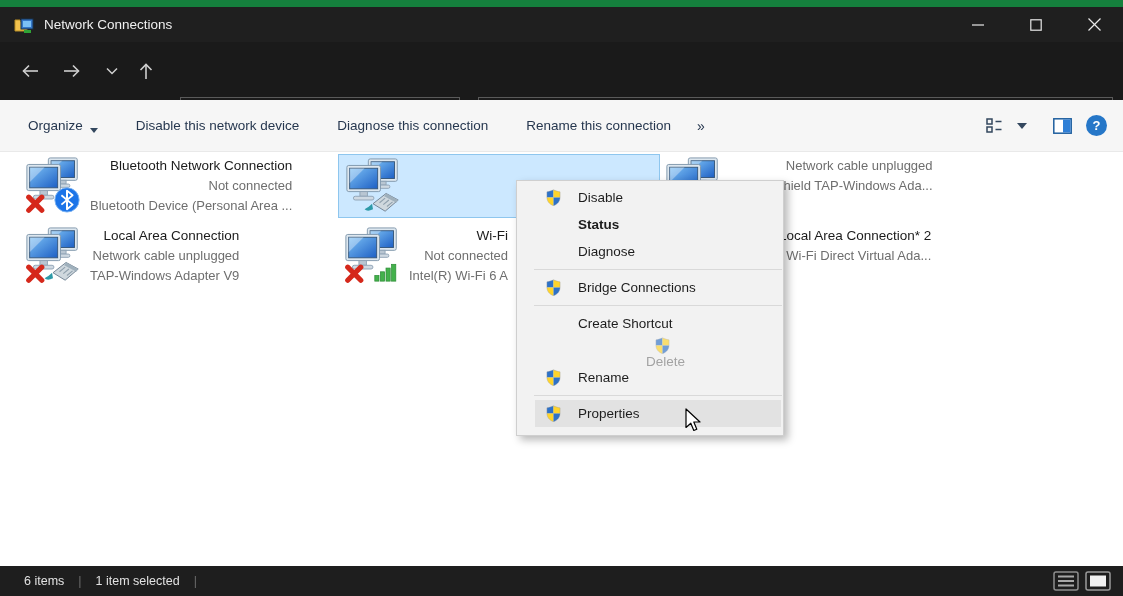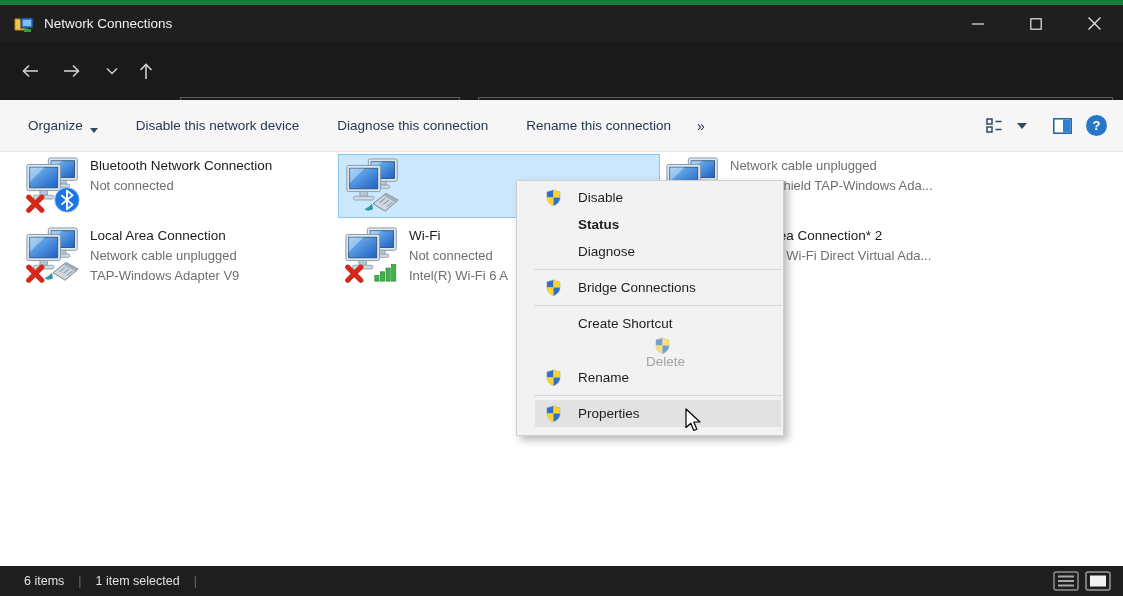--- a/index.html
+++ b/index.html
@@ -2,21 +2,21 @@
 <html><head>
 <meta charset="utf-8">
 <style>
   * { margin:0; padding:0; box-sizing:border-box; }
   html,body { width:1123px; height:596px; background:#000; overflow:hidden;
               font-family:"Liberation Sans", sans-serif; }
   .win { position:relative; width:1123px; height:596px; background:#1e1e1e; }
 
   
   .titlebar { position:absolute; left:0; top:0; width:100%; height:42px;
-              background:#1f1f1f; border-top:5px solid #15803d;
+              background:#1f1f1f; border-top:7px solid #15803d;
               display:flex; align-items:center; }
   .tb-appicon { margin-left:14px; width:20px; height:20px; flex:0 0 auto; }
   .tb-title { margin-left:10px; color:#f0f0f0; font-size:13.5px; }
   .win-controls { margin-left:auto; display:flex; height:100%; }
   .ctrl { width:58px; height:100%; display:flex; align-items:center; justify-content:center; }
   .ctrl svg { display:block; }
 
   
   .navbar { position:absolute; left:0; top:42px; width:100%; height:58px; background:#1a1a1a; }
   .nav-btn { position:absolute; top:13px; width:32px; height:32px;
@@ -48,21 +48,21 @@
   .caret-down { width:0; height:0; border-left:4px solid transparent;
                 border-right:4px solid transparent; border-top:5px solid #33475e; }
   .tool-more { margin-left:26px; font-size:14px; color:#26374f; }
   .tool-right { margin-left:auto; margin-right:16px; display:flex; align-items:center; gap:14px; }
   .help-circle { width:21px; height:21px; border-radius:50%; background:#2677c8;
                  color:#fff; font-size:13px; font-weight:bold;
                  display:flex; align-items:center; justify-content:center; }
 
   
   .content { position:absolute; left:0; top:152px; width:100%; height:414px; background:#fff; }
-  .tile { position:absolute; width:312px; height:64px; padding:2px 0 0 6px; display:flex; }
+  .tile { position:absolute; width:312px; height:64px; padding:2px 0 0 6px; display:flex;text-align:right; }
   .tile.selected { background:#cce8ff; border:1px solid #8ec6ee; width:322px; }
   .ticon { width:56px; height:58px; flex:0 0 auto; }
   .ttext { margin-left:9px; overflow:hidden; white-space:nowrap; }
   .t-title { font-size:13.5px; color:#1b1b1b; line-height:20px; }
   .t-line  { font-size:13px;   color:#6e6e6e; line-height:20px; }
 
   
   .ctx-menu { position:absolute; left:516px; top:28px; width:268px;
               background:#f2f2f2; border:1px solid #cfcfcf; padding:3px 0 8px 16px;
               box-shadow:4px 4px 8px rgba(0,0,0,0.28); z-index:10; }
@@ -300,20 +300,21 @@
 
     <div class="tile" style="left:19px; top:2px">
       <svg class="ticon" viewBox="0 0 60 60">
         <use href="#sym-monitors"></use>
           <use href="#sym-redx"></use>
           <use href="#sym-bluetooth"></use>
       </svg>
       <div class="ttext">
         <div class="t-title">Bluetooth Network Connection</div>
         <div class="t-line">Not connected</div>
+        <div class="t-line">Bluetooth Device (Personal Area ...</div>
       </div>
     </div>
 
     <div class="tile selected" style="left:338px; top:2px">
       <svg class="ticon" viewBox="0 0 60 60">
         <use href="#sym-monitors"></use>
           <use href="#sym-rj45"></use>
       </svg>
     </div>
 

